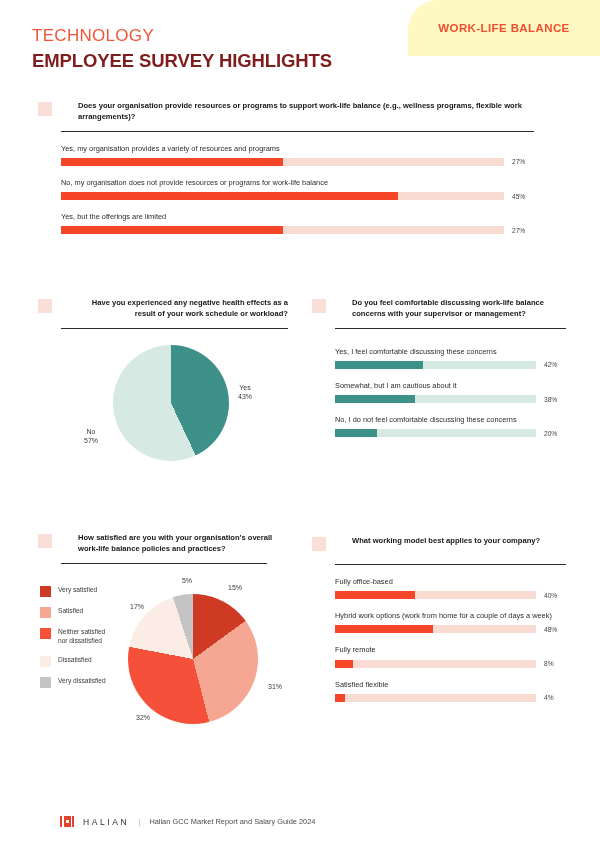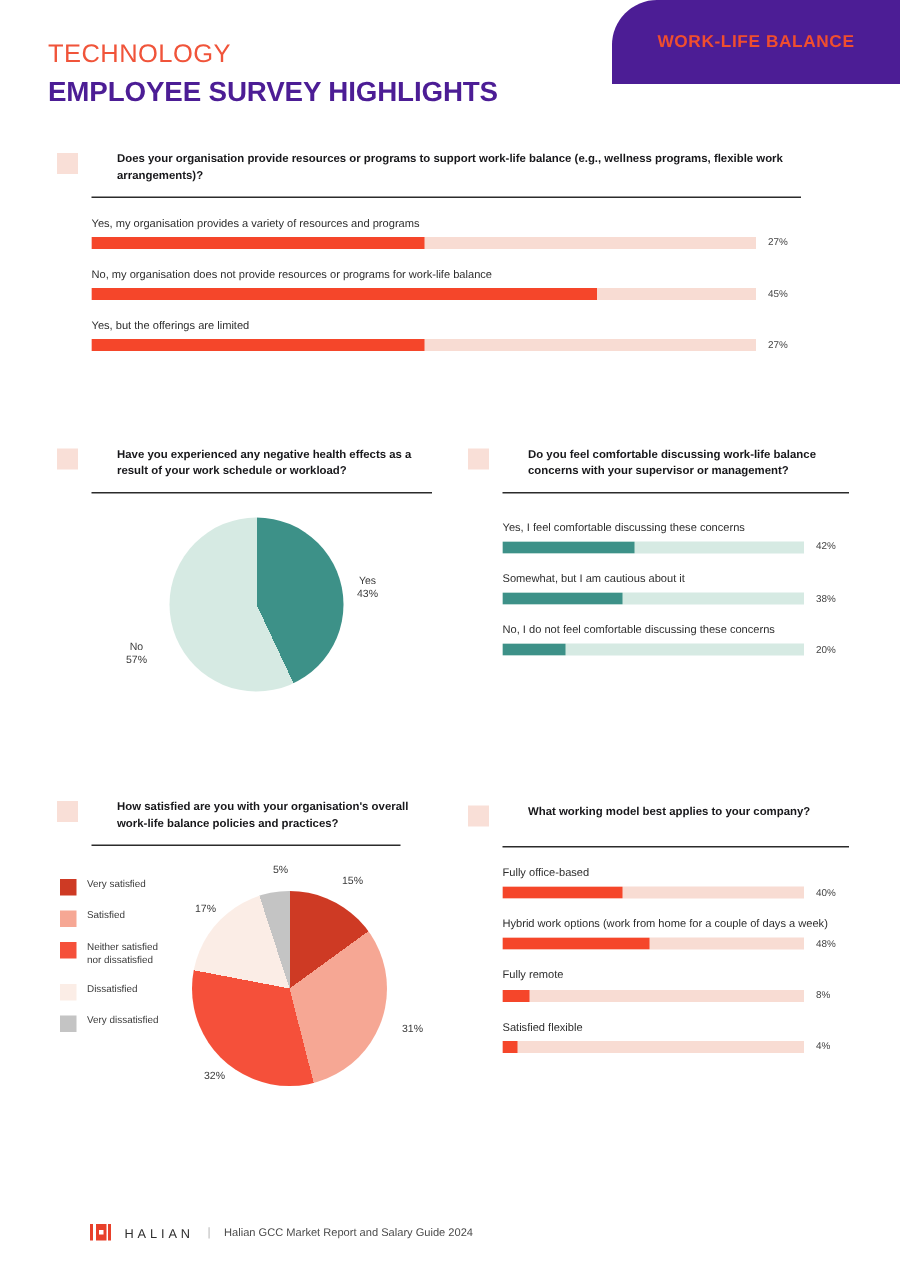--- a/index.html
+++ b/index.html
@@ -17,21 +17,21 @@
     background: #ffffff;
   }
 
   
   .banner {
     position: absolute;
     top: 0;
     right: 0;
     width: 192px;
     height: 56px;
-    background: #4c1d95;
+    background: #fef9c3;
     border-top-left-radius: 30px;
     border-bottom-left-radius: 0;
     display: flex;
     align-items: center;
     justify-content: center;
   }
   .banner-label {
     color: #F04E2E;
     font-size: 11.5px;
     font-weight: bold;
@@ -44,21 +44,21 @@
     top: 26px;
     color: #F0543A;
     font-size: 17px;
     font-weight: normal;
     letter-spacing: 0.3px;
   }
   .title {
     position: absolute;
     left: 32px;
     top: 50px;
-    color: #4c1d95;
+    color: #7f1d1d;
     font-size: 18.5px;
     font-weight: bold;
     letter-spacing: -0.1px;
   }
 
   
   .qblock { position: absolute; }
   .qhead { display: flex; align-items: flex-start; gap: 26px; }
   .qmark {
     flex: 0 0 auto;
@@ -230,21 +230,21 @@
         <div class="bar-line">
           <div class="bar-track">
             <div class="bar-fill" style="width:50%"></div>
           </div>
           <div class="bar-pct">27%</div>
         </div>
       </div>
     </div>
   </div>
 
-  <div class="qblock" style="left:38px; top:298px; width:250px;">
+  <div class="qblock" style="left:38px; top:298px; width:250px;text-align:right;">
     <div class="qhead">
       <div class="qmark"></div>
       <div class="qtext">Have you experienced any negative health effects as a result of your work schedule or workload?</div>
     </div>
     <div class="qrule" style="margin-left:23px; width:227px;"></div>
   </div>
 
   <div class="pie" style="left:113px; top:345px; width:116px; height:116px;
               background: conic-gradient(#3D9188 0deg 154.8deg, #D6EAE3 154.8deg 360deg);"></div>
   <div class="pie-note" style="left:228px; top:383px; width:34px;">Yes

